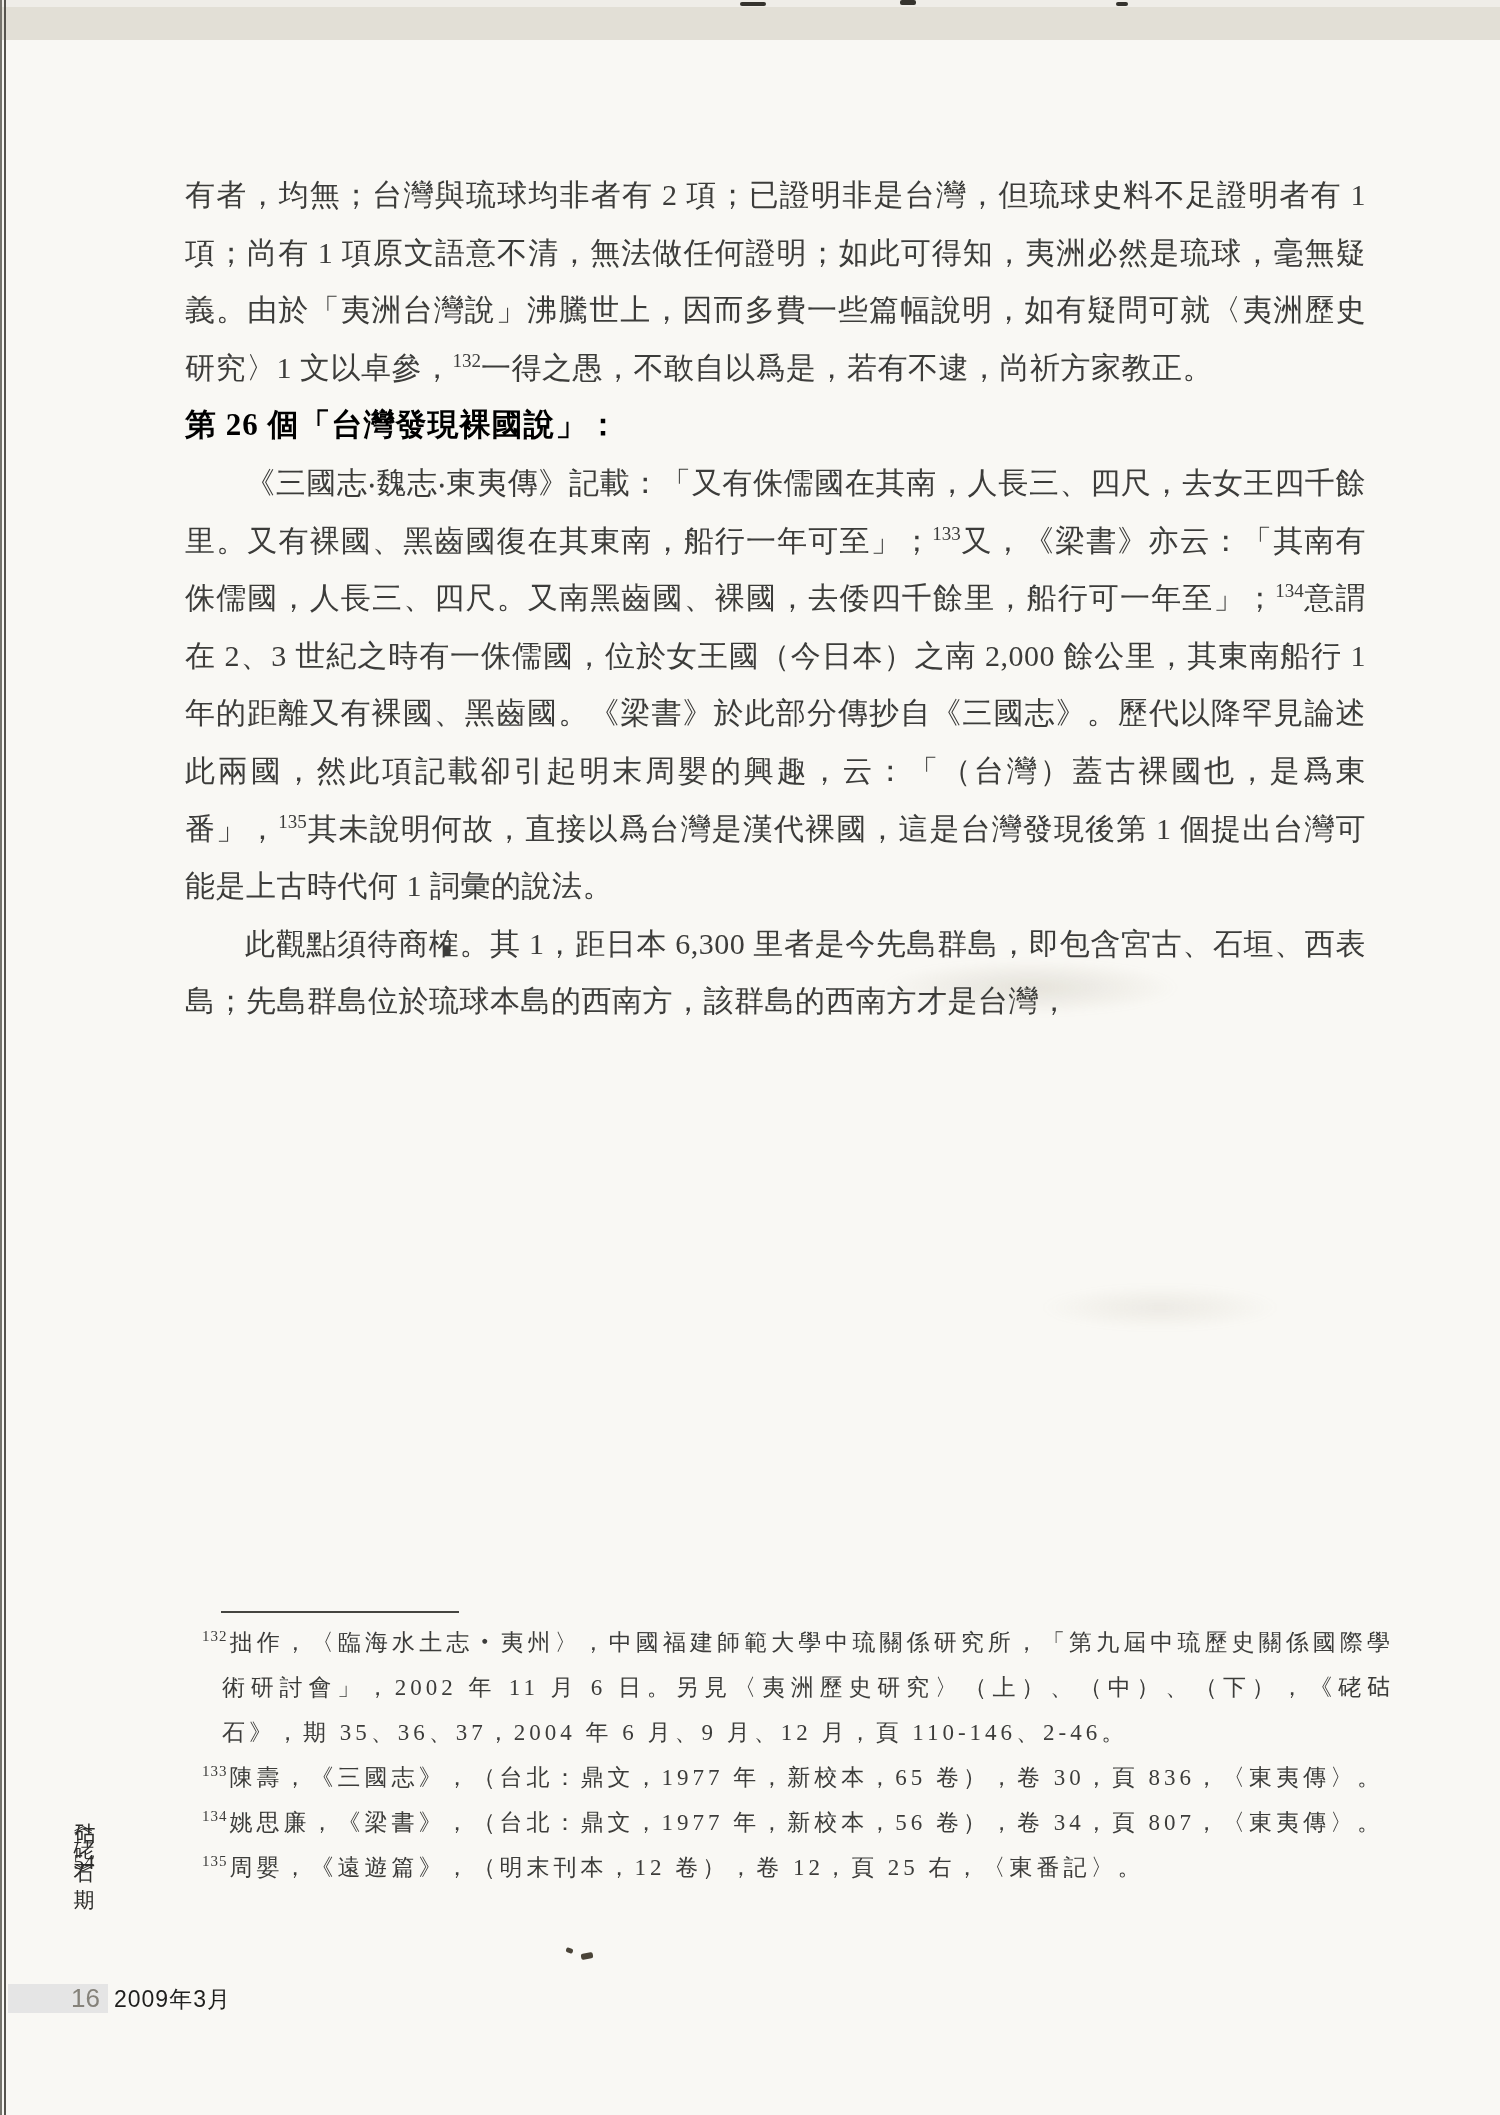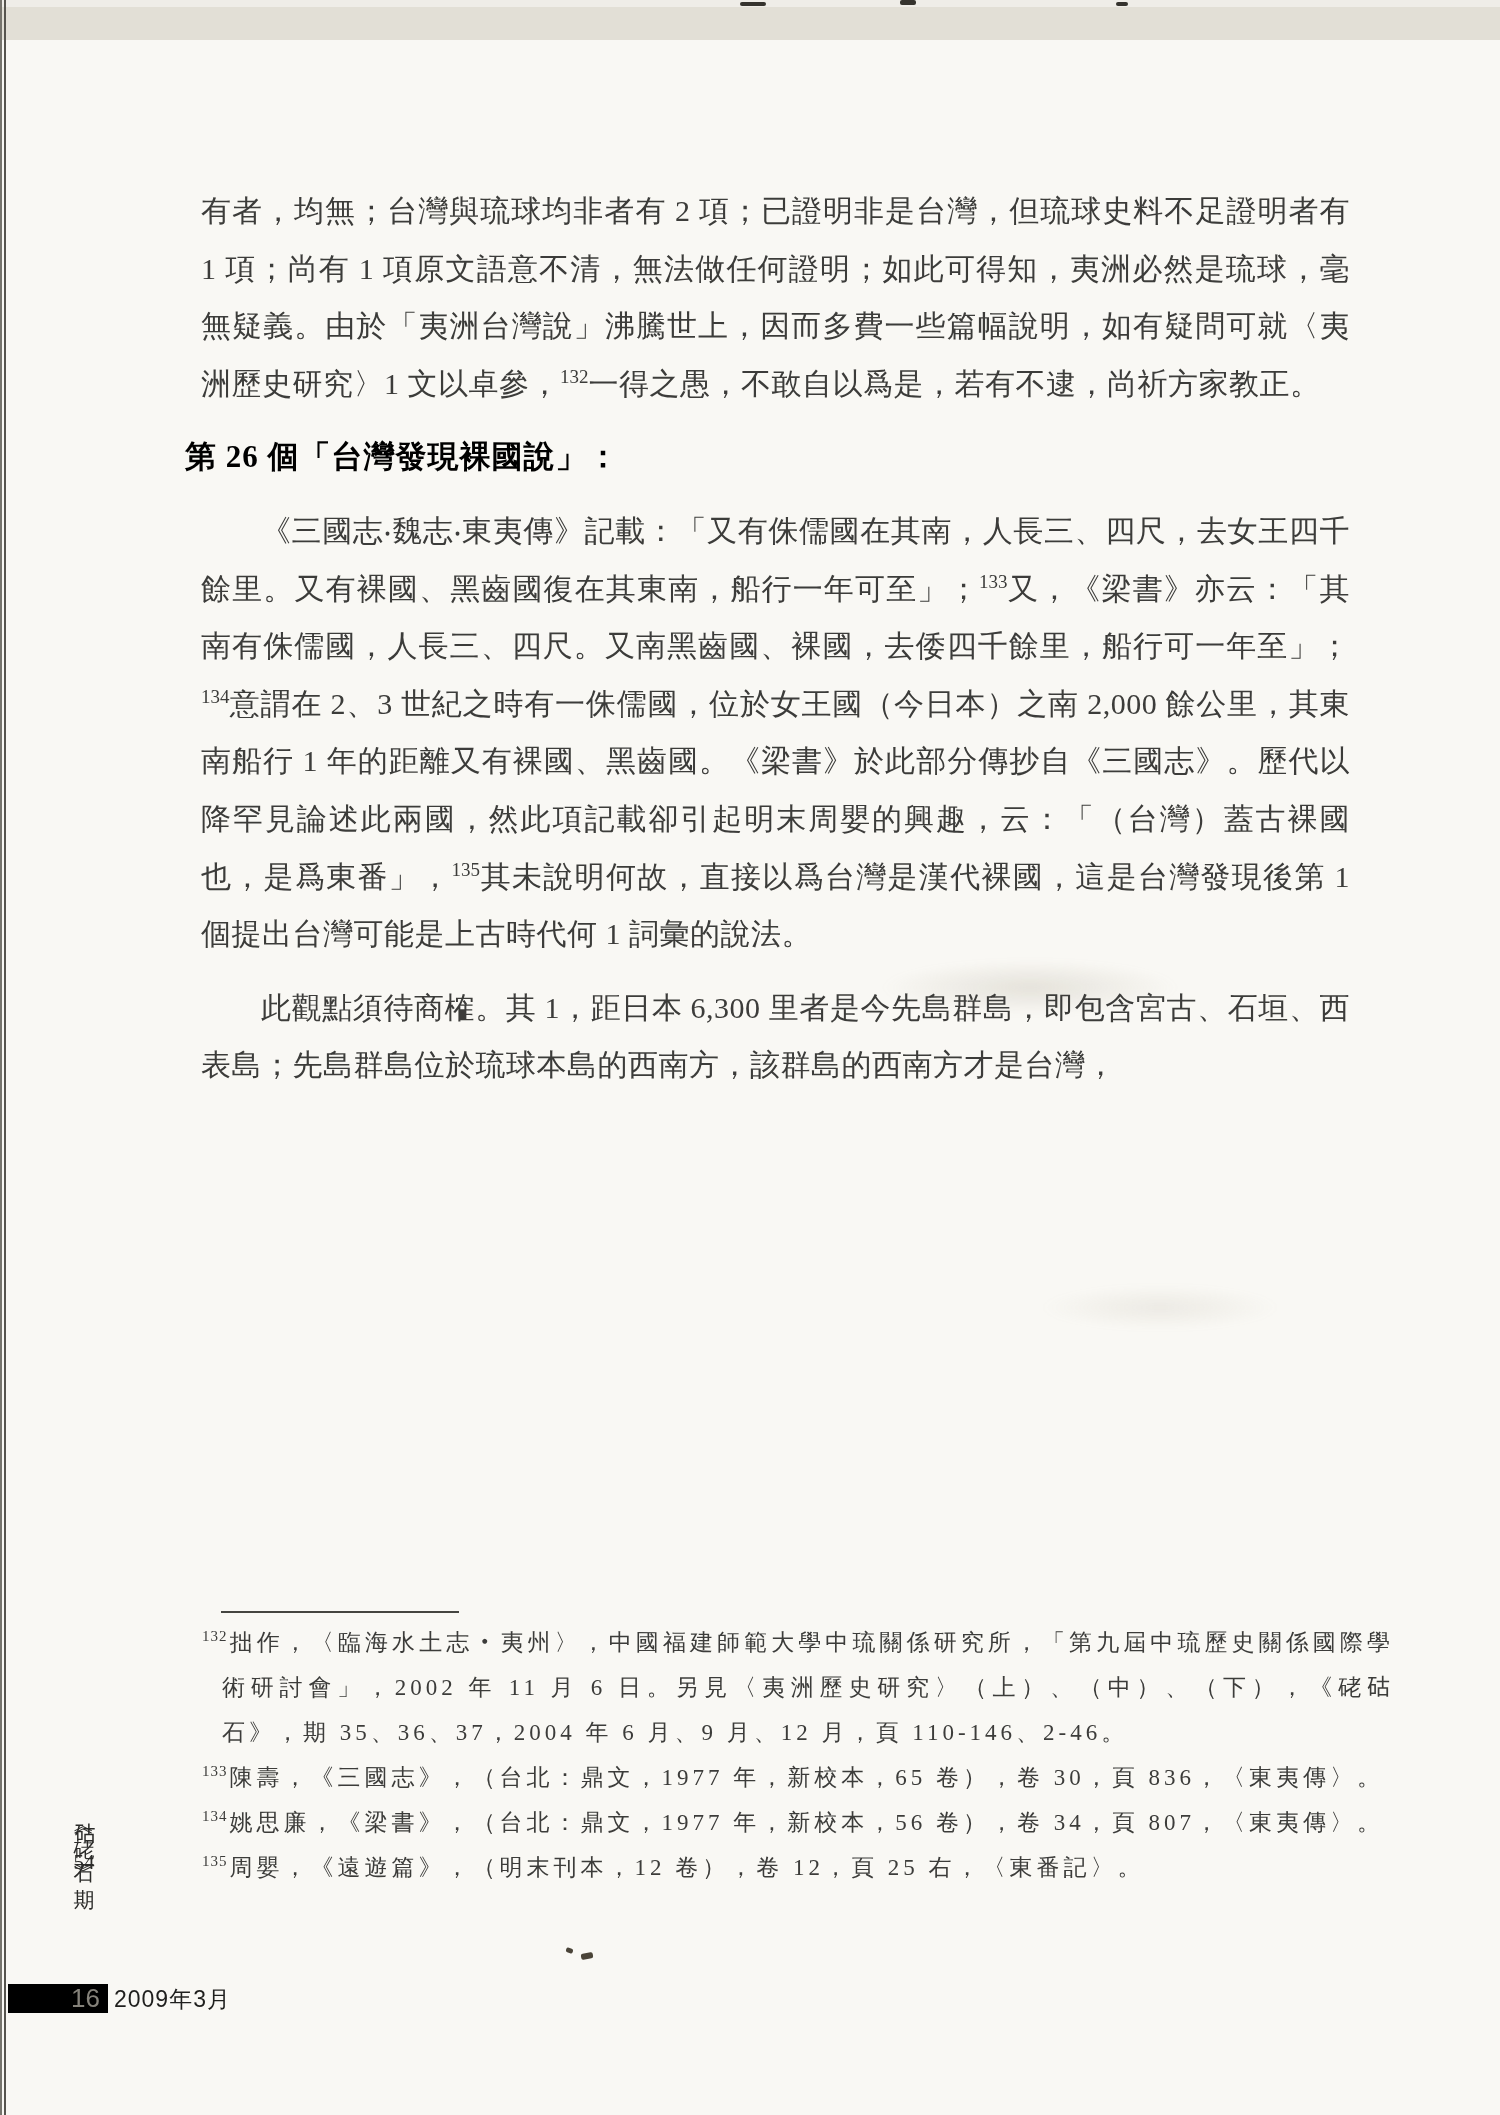--- a/index.html
+++ b/index.html
@@ -15,21 +15,21 @@
   .edge-inner { position:absolute; left:4px; top:0; width:2px; height:2115px; background:#56544e; }
   .speck { position:absolute; background:#35332e; border-radius:2px; }
   .ghost { position:absolute; filter:blur(3px); }
 
   
   .article {
     position:absolute; left:185px; top:166px; width:1181px;
     color:#3c3c3a; font-size:30px; line-height:57.6px;
     text-align:justify; letter-spacing:0.5px;
   }
-  .article p { margin:16px; }
+  .article p { margin:0; }
   .article p.indent { text-indent:2em; }
   .article h2 {
     margin:0; font-size:31px; font-weight:bold; color:#000000;
     line-height:57.6px; letter-spacing:1px; text-align:left;
   }
   .article sup { font-size:19px; line-height:0; vertical-align:super; letter-spacing:0; }
 
   
   .fn-sep { position:absolute; left:221px; top:1611px; width:238px; height:0;
     border-top:2px solid #454540; }
@@ -42,21 +42,21 @@
   .fn sup { font-size:15px; line-height:0; vertical-align:super; letter-spacing:1px; margin-right:2px; }
 
   
   .journal-vertical {
     position:absolute; left:70px; top:1820px; height:170px;
     writing-mode:vertical-rl; text-orientation:mixed;
     font-size:21px; letter-spacing:2px; color:#2b2b29;
   }
   .tcy { text-combine-upright:all; letter-spacing:0; }
   .pageno-box { position:absolute; left:8px; top:1984px; width:100px; height:29px;
-    background:#000000; }
+    background:#e5e5e5; }
   .pageno-box span {
     display:block; text-align:right; padding-right:8px; line-height:29px;
     font-family:"Liberation Sans","DejaVu Sans",sans-serif;
     font-size:26px; color:#85827a;
   }
   .issue-date {
     position:absolute; left:114px; top:1985px; height:29px; line-height:29px;
     font-family:Liberation Sans, sans-serif;
     font-size:23px; color:#1f1f1d; letter-spacing:1px;
   }

